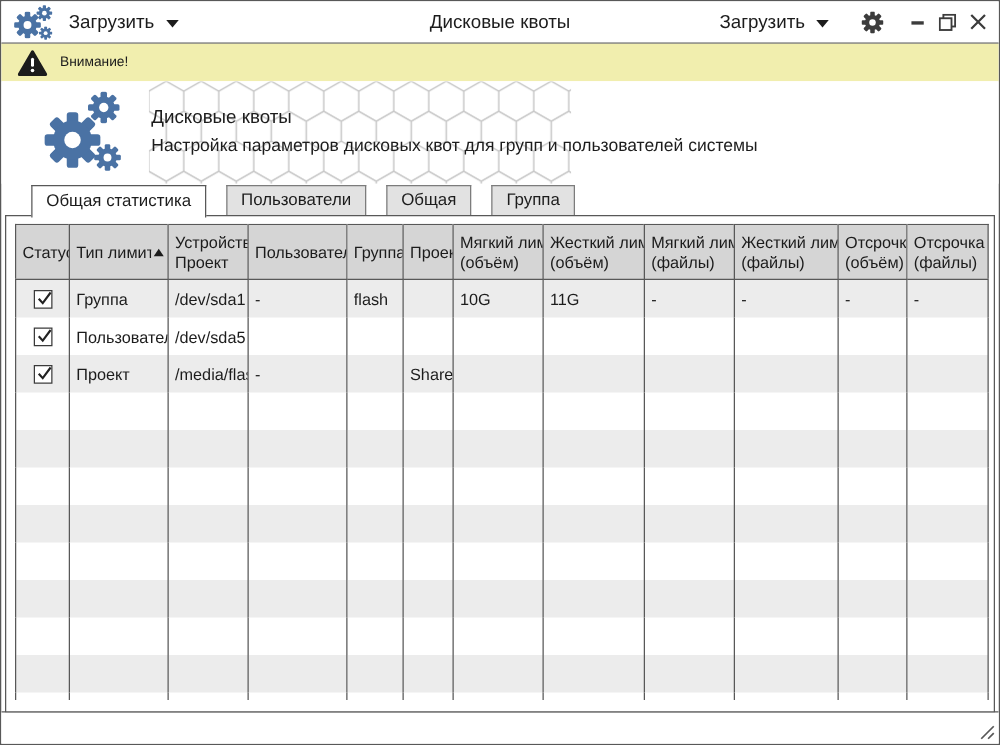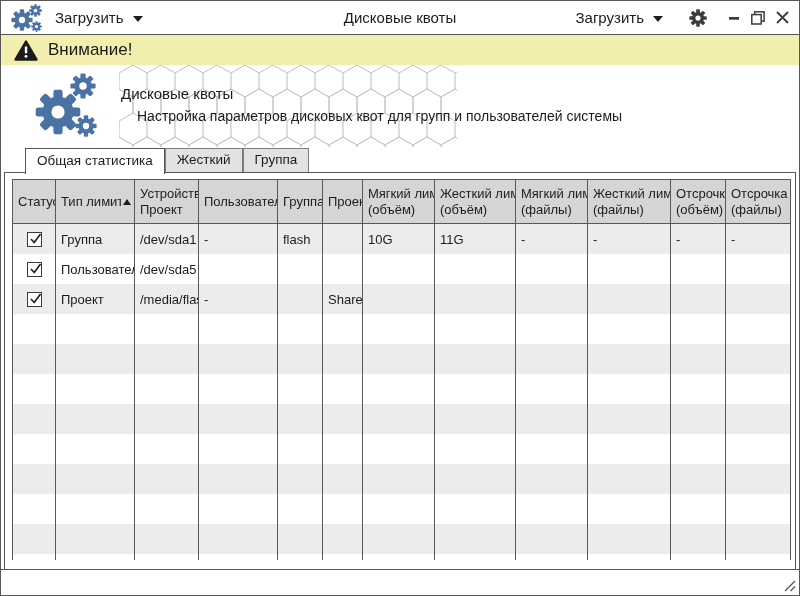--- a/index.html
+++ b/index.html
@@ -21,29 +21,29 @@
   .tb-right .menu-btn{margin-left:0;}
   .icon-btn{display:flex;align-items:center;justify-content:center;}
   .gear-btn{margin-left:26px;}
   .min-btn{margin-left:22px;}
   .res-btn{margin-left:11px;}
   .close-btn{margin-left:11px;margin-right:10px;}
   
   .warnbar{position:absolute;top:34px;left:0;right:0;height:30px;background:#f1eeae;
     display:flex;align-items:center;}
   .warnbar svg{margin-left:13px;}
-  .warn-text{margin-left:10px;font-size:17px;}
+  .warn-text{margin-left:10px;font-size:11px;}
   
   .hero{position:absolute;top:64px;left:0;right:0;height:82px;background:#fff;}
   .hex{position:absolute;left:118px;top:0;width:338px;height:82px;}
   .hero-gears{position:absolute;left:26px;top:6px;}
   .hero-title{position:absolute;left:120px;top:20px;font-size:15px;}
-  .hero-subtitle{position:absolute;left:136px;top:43px;font-size:14px;}
-  
-  .tabbar{position:absolute;left:24px;top:147px;display:flex;gap:0;z-index:2;}
+  .hero-subtitle{position:absolute;left:120px;top:43px;font-size:14px;}
+  
+  .tabbar{position:absolute;left:24px;top:147px;display:flex;gap:16px;z-index:2;}
   .tab{font-size:13.5px;padding:0 11px;line-height:22px;height:23px;background:#e2e2e2;
     border:1px solid #7c7c7c;border-bottom:none;cursor:default;}
   .tab.active{background:#fff;border:1px solid #585858;border-bottom:none;height:25px;line-height:24px;z-index:3;}
   
   .panel{position:absolute;left:3px;right:3px;top:171px;height:396px;border:1px solid #585858;
     background:#fff;z-index:1;}
   
   .tablebox{position:absolute;left:7px;top:6px;width:780px;height:381px;overflow:hidden;}
   table.quota{border-collapse:collapse;table-layout:fixed;width:778px;
     border:1px solid #585858;font-size:13px;}
@@ -153,21 +153,22 @@
         <use href="#gear" x="43" y="2" width="26" height="26" fill="#4a72a4"></use>
         <use href="#gear" x="48" y="44" width="22" height="22" fill="#4a72a4"></use>
       </svg>
     </span>
     <div class="hero-title">Дисковые квоты</div>
     <div class="hero-subtitle">Настройка параметров дисковых квот для групп и пользователей системы</div>
   </div>
 
   <div class="tabbar">
       <div class="tab active">Общая статистика</div>
-      <div class="tab">Жесткий</div>
+      <div class="tab">Пользователи</div>
+      <div class="tab">Общая</div>
       <div class="tab">Группа</div>
     </div>
 
   <div class="panel">
     <div class="tablebox">
       <table class="quota">
         <colgroup>
             <col style="width: 43px;">
             <col style="width: 79px;">
             <col style="width: 64px;">

